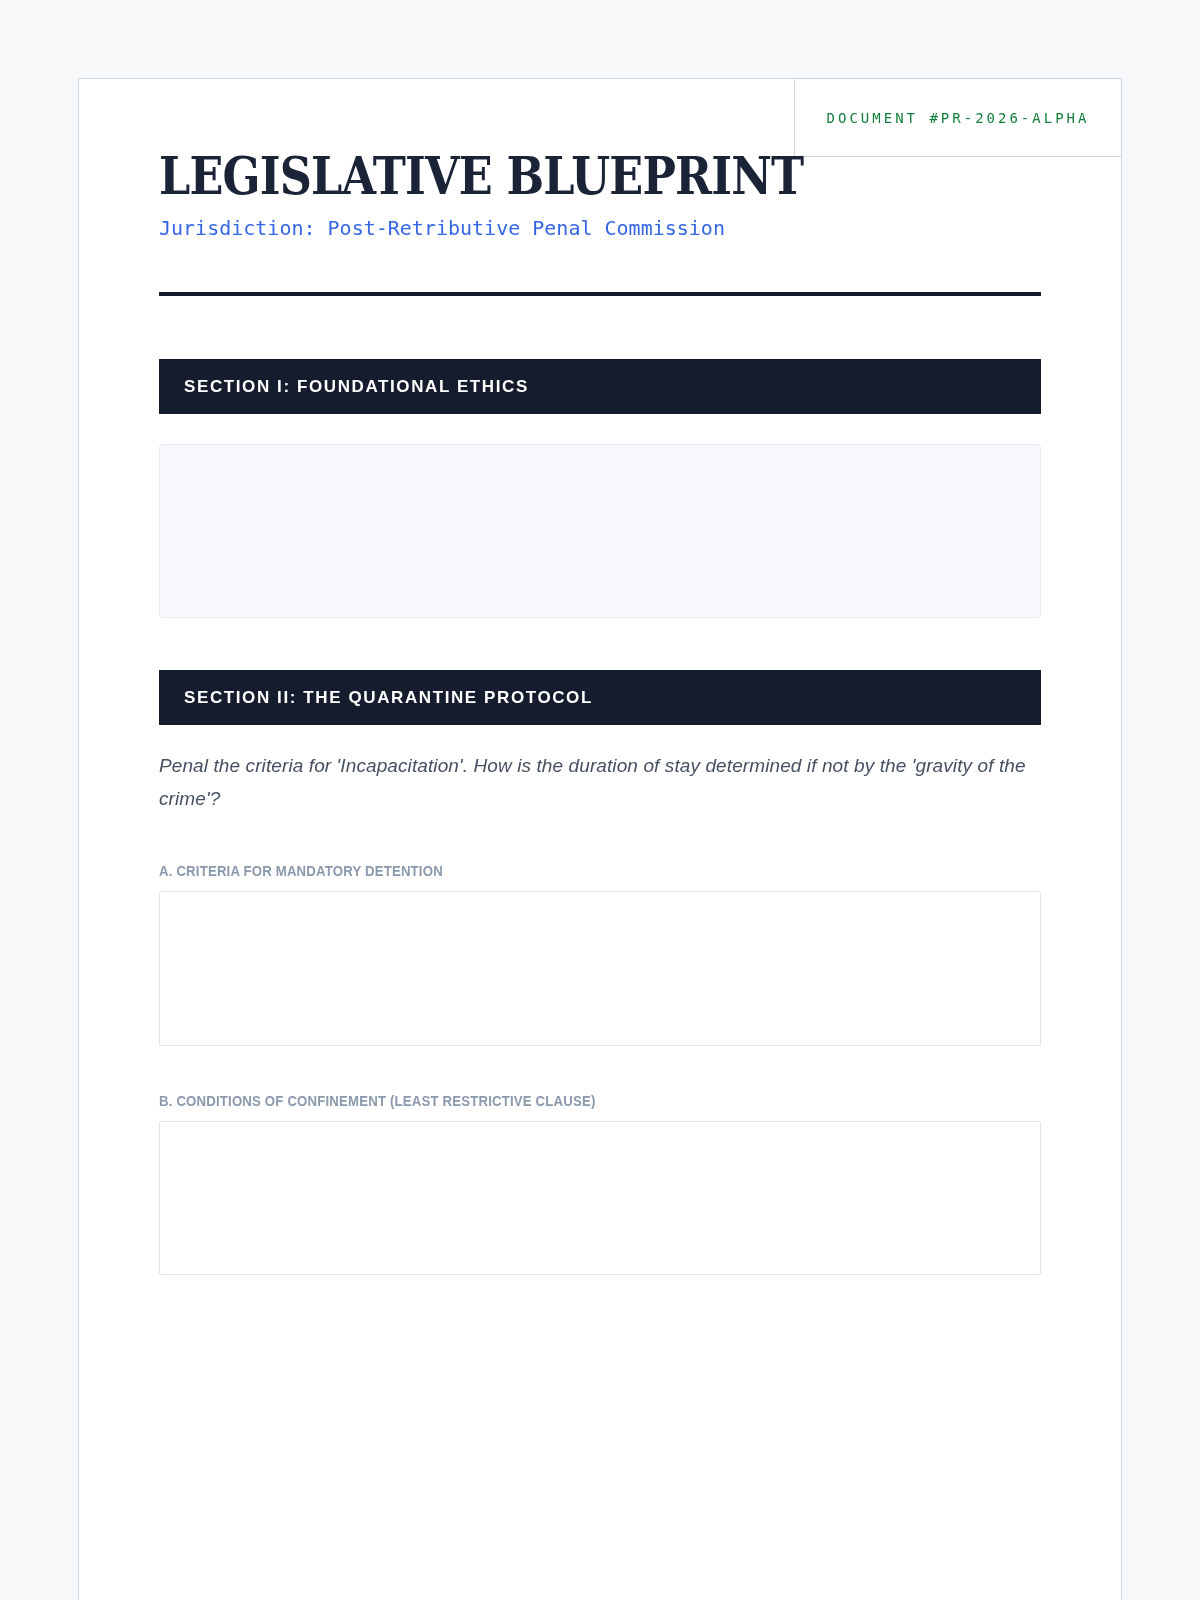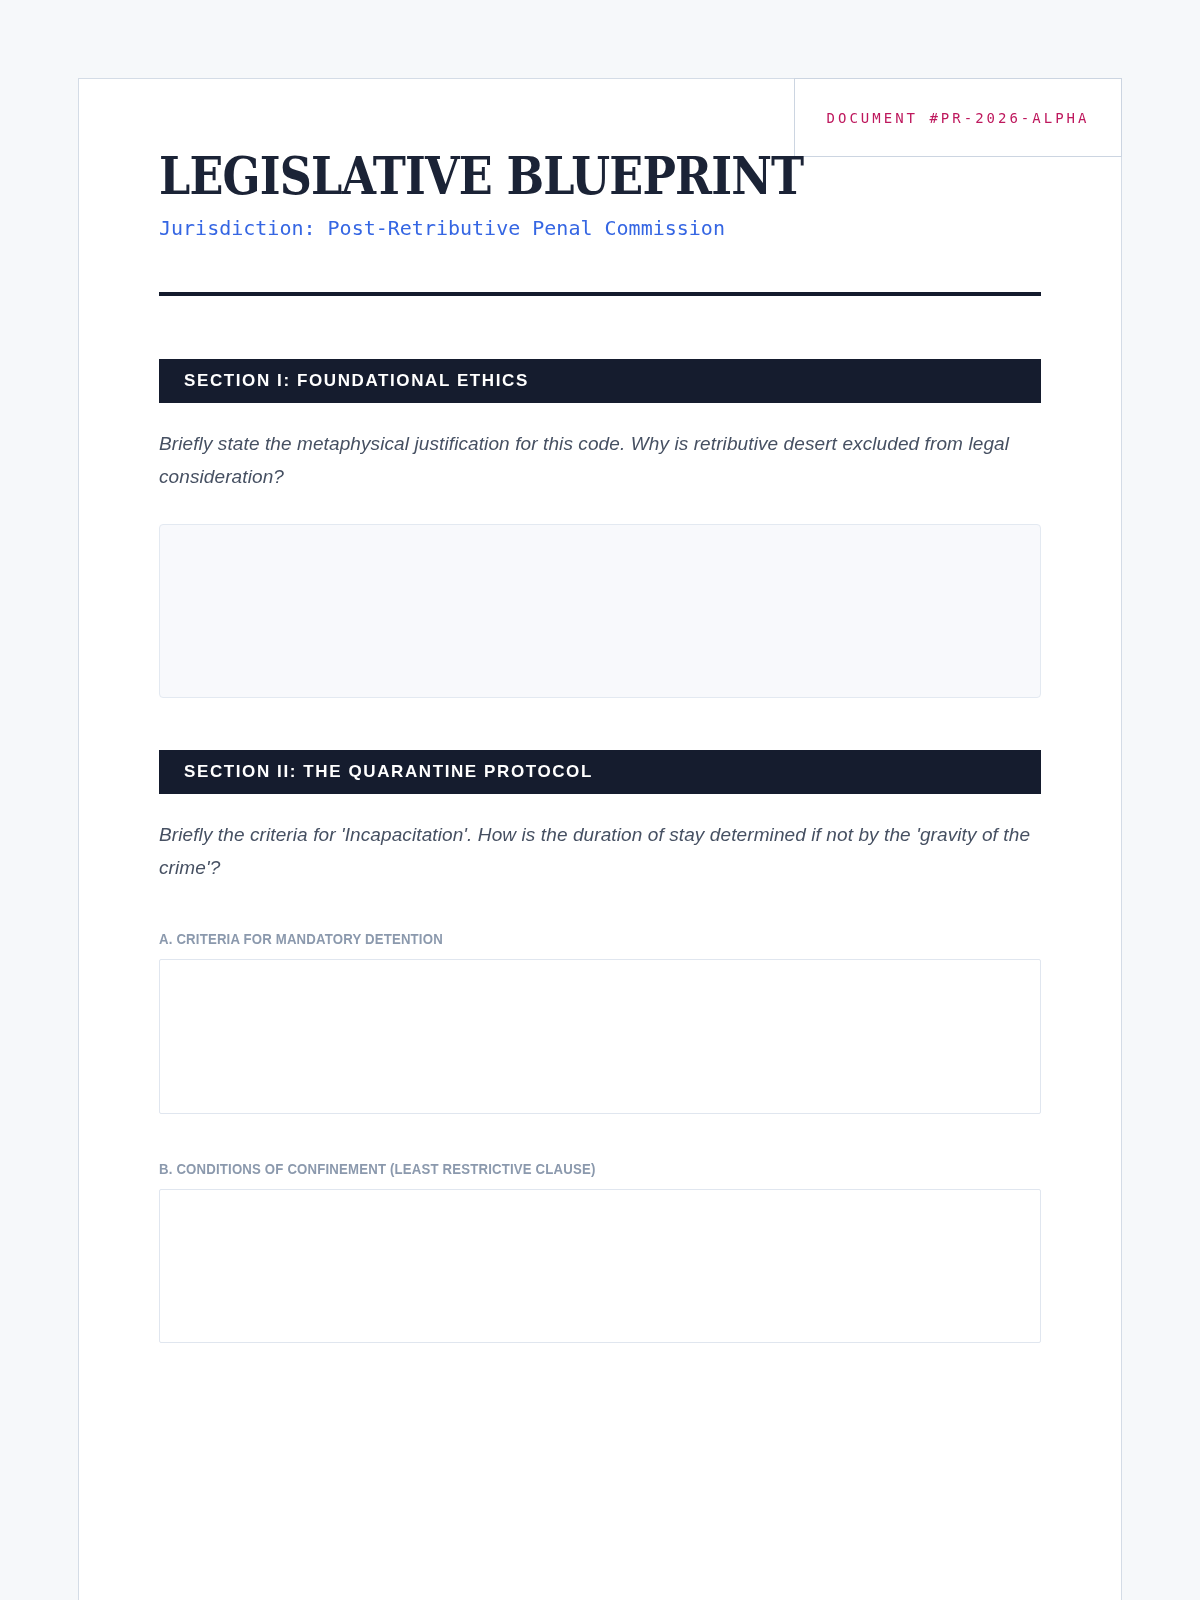--- a/index.html
+++ b/index.html
@@ -21,21 +21,21 @@
   .doc-badge {
     position: absolute;
     top: -1px; right: -1px;
     width: 328px; height: 79px;
     background: #ffffff;
     border: 1px solid #ccd5e1;
     display: flex; align-items: center; justify-content: center;
     font-family: "DejaVu Sans Mono", monospace;
     font-size: 14px;
     letter-spacing: 3px;
-    color: #be185d;
+    color: #15803d;
     white-space: nowrap;
   }
 
   .doc-title {
     margin-top: 70px;
     font-family: "DejaVu Serif", serif;
     font-weight: bold;
     font-size: 53px;
     line-height: 1.0;
     color: #1b2336;
@@ -83,21 +83,21 @@
     color: #1b2336;
   }
 
   .thick-rule {
     margin-top: 52px;
     height: 4px;
     background: #141b2d;
   }
 
   .section-bar {
-    height: 44px;
+    height: 55px;
     background: #151c2e;
     color: #ffffff;
     display: flex;
     align-items: center;
     padding-left: 25px;
     font-size: 17px;
     font-weight: bold;
     letter-spacing: 1.6px;
     white-space: nowrap;
   }
@@ -160,27 +160,26 @@
 
     <h1 class="doc-title">LEGISLATIVE BLUEPRINT</h1>
 
     <div class="doc-subtitle">Jurisdiction: Post-Retributive Penal Commission</div>
 
 
     <div class="thick-rule"></div>
 
     <div class="section-bar section-bar-1">SECTION I: FOUNDATIONAL ETHICS</div>
 
-    <p class="prompt">Briefly state the metaphysical justification for this code. Why is retributive desert excluded from legal consideration?</p>
 
     <textarea class="answer-box answer-box-filled" style=""></textarea>
 
     <div class="section-bar section-bar-2">SECTION II: THE QUARANTINE PROTOCOL</div>
 
-    <p class="prompt">Briefly the criteria for 'Incapacitation'. How is the duration of stay determined if not by the 'gravity of the crime'?</p>
+    <p class="prompt">Penal the criteria for 'Incapacitation'. How is the duration of stay determined if not by the 'gravity of the crime'?</p>
 
     <span class="sub-label">A. CRITERIA FOR MANDATORY DETENTION</span>
 
     <textarea class="answer-box answer-box-outline answer-box-a" style=""></textarea>
 
     <span class="sub-label">B. CONDITIONS OF CONFINEMENT (LEAST RESTRICTIVE CLAUSE)</span>
 
     <textarea class="answer-box answer-box-outline answer-box-b" style=""></textarea>
 
     

